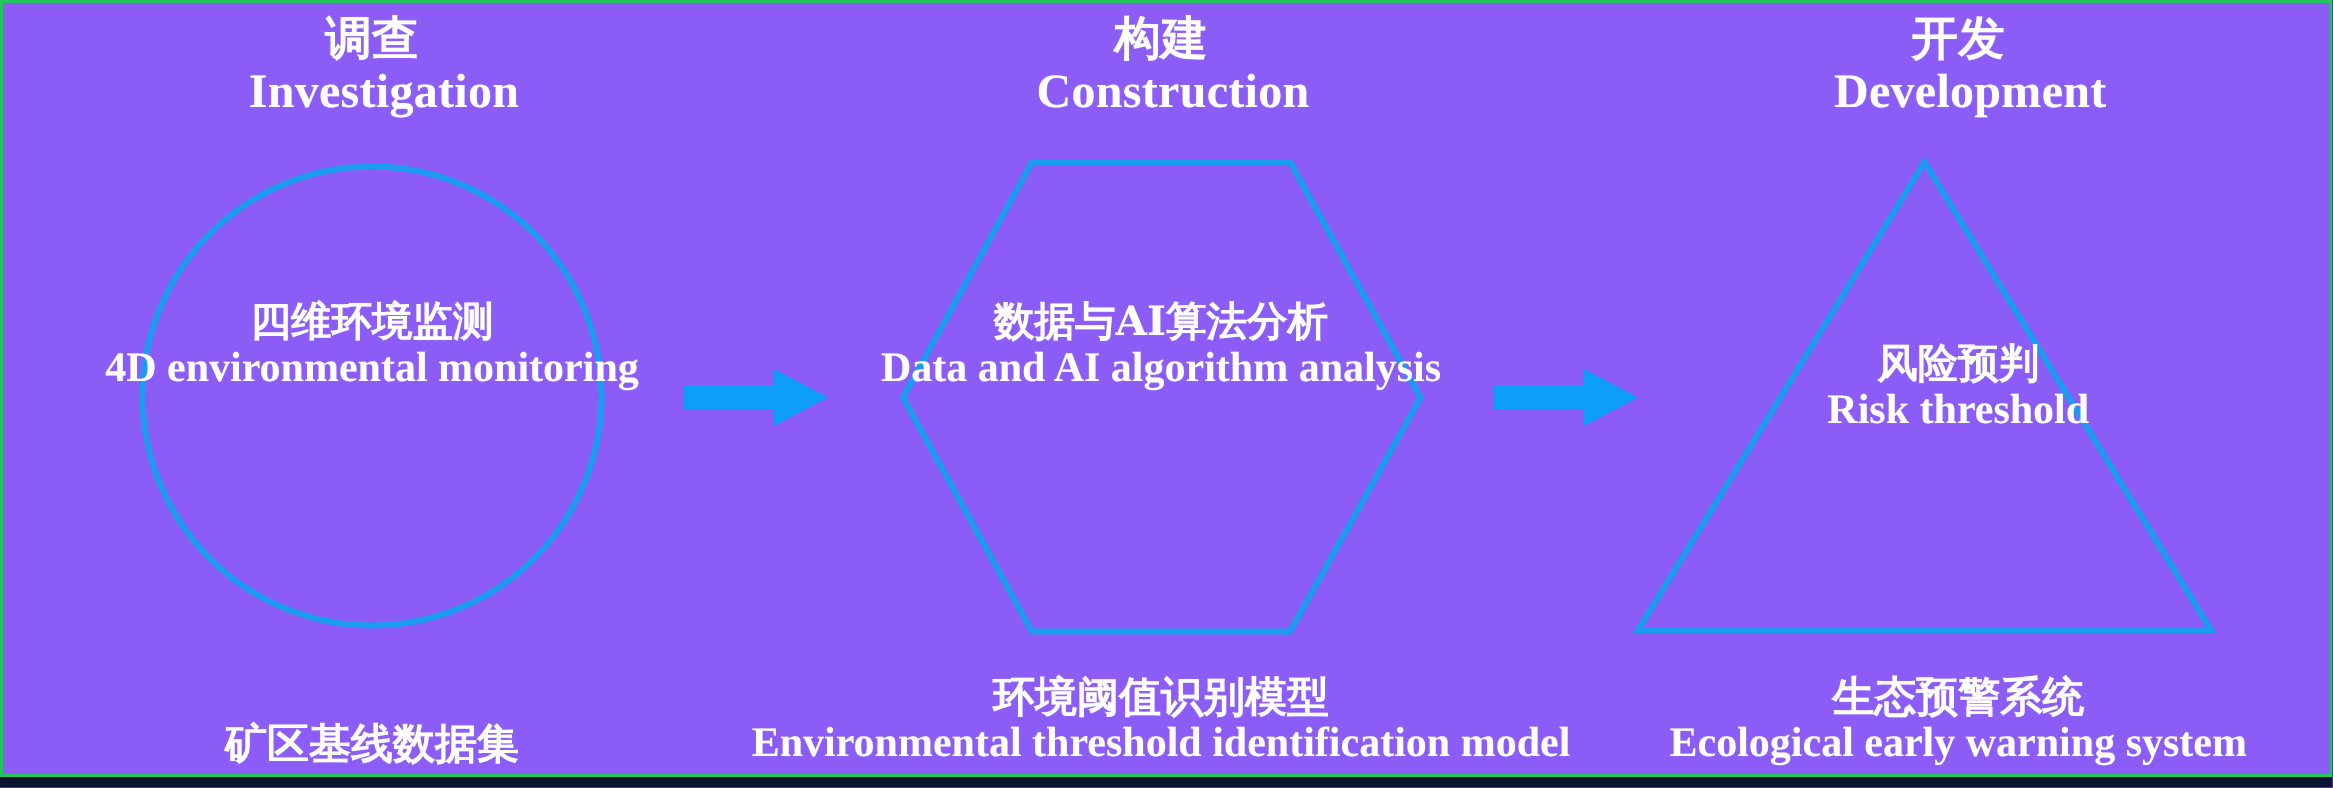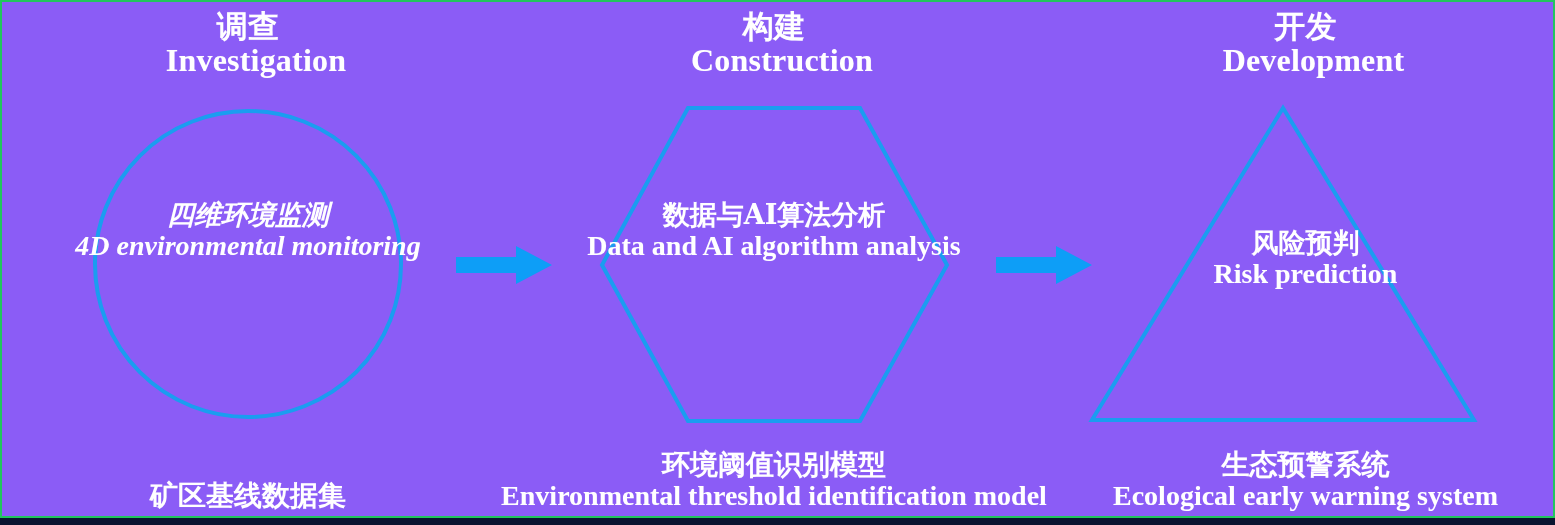--- a/index.html
+++ b/index.html
@@ -85,21 +85,21 @@
   .shape-label .cn {
     display: block;
     font-size: 27px;
     font-family: "DejaVu Serif", "Liberation Serif", serif;
   }
   .shape-label .en {
     display: block;
     font-size: 28px;
     margin-top: 1px;
   }
-  .label-circle { top: 100px; padding: 0 68px; font-style: italic; }
+  .label-circle { top: 100px; padding: 0 68px; }
   .label-hex    { top: 100px; padding: 0 86px; }
   .label-tri    { top: 128px; padding: 0 108px; }
 
   
   .stage-caption {
     position: absolute;
     left: 0;
     right: 0;
     bottom: 16px;
     text-align: center;
@@ -186,21 +186,21 @@
       <span class="cn">开发</span>
       <span class="en">Development</span>
     </div>
 
     <div class="shape-wrap">
       <svg class="shape-svg" viewBox="0 0 503 330" preserveAspectRatio="none">
         <polygon points="229,8 420,320 38,320" fill="none" stroke="#1a9df0" stroke-width="4" stroke-linejoin="miter"></polygon>
       </svg>
       <div class="shape-label label-tri">
         <span class="cn">风险预判</span>
-        <span class="en">Risk prediction</span>
+        <span class="en">Risk threshold</span>
       </div>
     </div>
 
     <div class="stage-caption">
       <span class="cn">生态预警系统</span>
       <span class="en">Ecological early warning system</span>
     </div>
   </div>
 
   <div class="arrow arrow-1">

